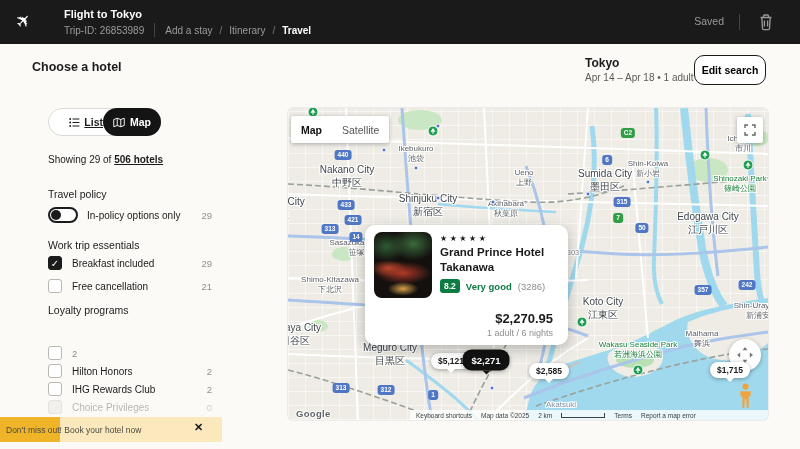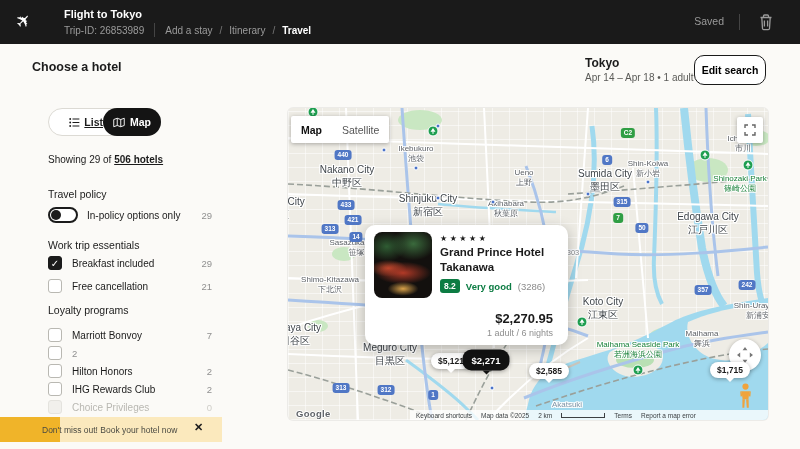--- a/index.html
+++ b/index.html
@@ -43,21 +43,21 @@
   .frow.checked .cb { background:#1b1b1b; border-color:#1b1b1b; }
   .flabel { flex:1; font-size:10px; }
   .fcount { font-size:9.5px; color:#8f8f8f; }
   .frow.disabled .cb { background:#f1f0ec; border-color:#e4e3de; }
   .frow.disabled .flabel { color:#b9b8b2; }
   .frow.disabled .fcount { color:#cfcec9; }
 
   
   .banner { position:absolute; left:0; top:417px; width:222px; height:25px; background:#fbe9bd; overflow:hidden; }
   .banner .prog { position:absolute; left:0; top:0; width:60px; height:25px; background:#f0b429; }
-  .banner .btxt { position:absolute; left:6px; top:8px; font-size:8.5px; color:#4a4a42; font-weight:500; white-space:nowrap;margin-left:36px; }
+  .banner .btxt { position:absolute; left:6px; top:8px; font-size:8.5px; color:#4a4a42; font-weight:500; white-space:nowrap; }
   .banner .bx { position:absolute; left:194px; top:4px; font-size:11px; font-weight:700; color:#1b1b1b; background:none; border:none; cursor:pointer; font-family:inherit; }
 
   
   .map { position:absolute; left:288px; top:108px; width:480px; height:312px; background:#eeece5; border-radius:5px; overflow:hidden; box-shadow:0 0 0 1px rgba(0,0,0,.06); }
   .grid { position:absolute; inset:0;
     background-image:repeating-linear-gradient(0deg, rgba(255,255,255,.55) 0 1px, transparent 1px 14px),
                      repeating-linear-gradient(90deg, rgba(255,255,255,.5) 0 1px, transparent 1px 17px); }
   .map svg.art { position:absolute; inset:0; }
   .mlabel { position:absolute; transform:translate(-50%,-50%); text-align:center; z-index:2; white-space:nowrap; line-height:1.3;
     text-shadow:1px 0 0 #fff,-1px 0 0 #fff,0 1px 0 #fff,0 -1px 0 #fff,1px 1px 0 #fff,-1px -1px 0 #fff,1px -1px 0 #fff,-1px 1px 0 #fff; }
@@ -177,25 +177,20 @@
     <span class="flabel">Breakfast included</span>
     <span class="fcount">29</span>
   </div>
   <div class="frow" style="top:171px">
     <span class="cb"></span>
     <span class="flabel">Free cancellation</span>
     <span class="fcount">21</span>
   </div>
 
   <div class="sec-h" style="top:196px">Loyalty programs</div>
-  <div class="frow" style="top:220px">
-    <span class="cb"></span>
-    <span class="flabel">Marriott Bonvoy</span>
-    <span class="fcount">7</span>
-  </div>
   <div class="frow" style="top:238px">
     <span class="cb"></span>
     <span class="fcount">2</span>
   </div>
   <div class="frow" style="top:256px">
     <span class="cb"></span>
     <span class="flabel">Hilton Honors</span>
     <span class="fcount">2</span>
   </div>
   <div class="frow" style="top:274px">
@@ -347,24 +342,24 @@
       </div>
       <div class="mlabel town" style="left: 470px; top: 203px;">
         <div>Shin-Urayasu</div>
         <div class="jp">新浦安</div>
       </div>
       <div class="mlabel park" style="left: 452px; top: 76px;">
         <div>Shinozaki Park</div>
         <div class="jp">篠崎公園</div>
       </div>
       <div class="mlabel park" style="left: 350px; top: 242px;">
-        <div>Maihama Seaside Park</div>
+        <div>Wakasu Seaside Park</div>
         <div class="jp">若洲海浜公園</div>
       </div>
-      <div class="mlabel water" style="left: 279px; top: 297px;">
+      <div class="mlabel water" style="left: 273px; top: 297px;">
         <div>Akatsuki</div>
       </div>
       <div class="mlabel road" style="left: 285px; top: 145px;">
         <div>303</div>
       </div>
       <div class="sdot" style="left: 128px; top: 60px;"></div>
       <div class="sdot" style="left: 150px; top: 18px;"></div>
       <div class="sdot" style="left: 96px; top: 42px;"></div>
       <div class="sdot" style="left: 205px; top: 94px;"></div>
       <div class="sdot" style="left: 150px; top: 90px;"></div>

